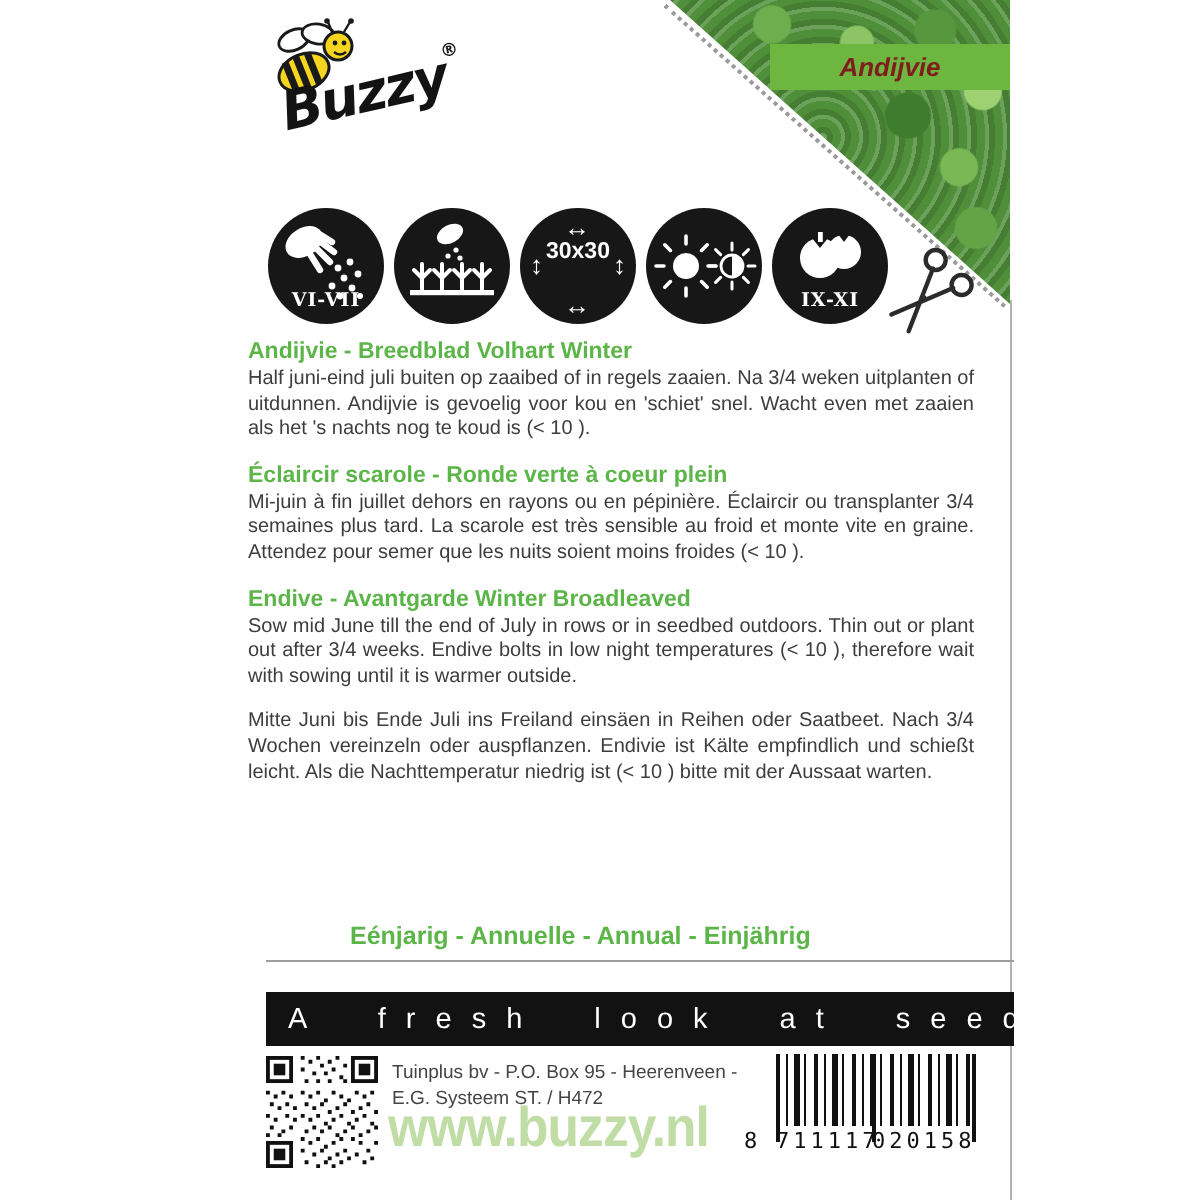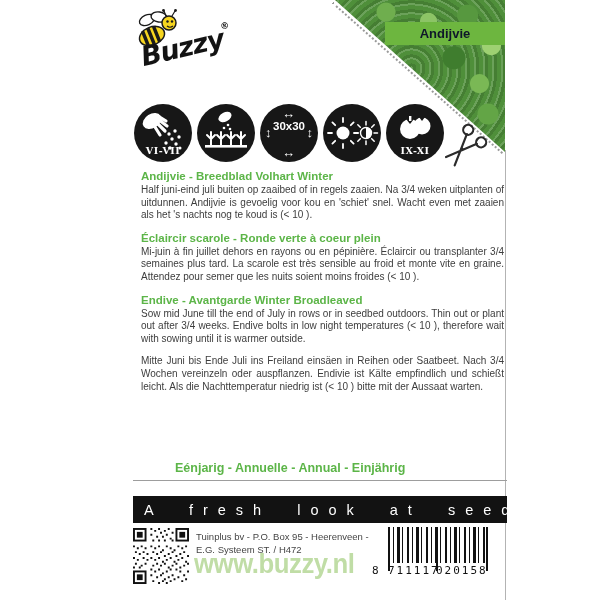--- a/index.html
+++ b/index.html
@@ -26,42 +26,42 @@
       radial-gradient(circle at 92% 30%, #9ed172 0 9px, rgba(0,0,0,0) 10px),
       radial-gradient(circle at 70% 38%, #3f7d2e 0 11px, rgba(0,0,0,0) 12px),
       radial-gradient(circle at 85% 55%, #7ab855 0 9px, rgba(0,0,0,0) 10px),
       radial-gradient(circle at 60% 26%, #bde29a 0 5px, rgba(0,0,0,0) 6px),
       radial-gradient(circle at 90% 75%, #63a546 0 10px, rgba(0,0,0,0) 11px),
       radial-gradient(circle at 75% 88%, #8fc76a 0 8px, rgba(0,0,0,0) 9px),
       repeating-radial-gradient(circle at 45% 45%, rgba(255,255,255,.16) 0 2px,
         rgba(0,0,0,.12) 2px 5px, rgba(0,0,0,0) 5px 9px);
   }
   .banner{position:absolute;left:385px;top:22px;width:120px;height:23px;background:#6db63f;
-          color:#0f172a;font-weight:bold;font-size:13px;display:flex;align-items:center;
-          justify-content:center;z-index:3;}
+          color:#7f1d1d;font-weight:bold;font-size:13px;display:flex;align-items:center;
+          justify-content:center;z-index:3;font-style:italic;}
   .cutline{position:absolute;left:333px;top:2px;width:227px;height:0;
            border-top:2px dotted #9a9a9a;transform:rotate(41.5deg);transform-origin:0 0;z-index:2;}
   .scissors{position:absolute;left:441px;top:130px;transform:rotate(-46deg);z-index:4;}
   .edge-line{position:absolute;left:505px;top:150px;width:1px;height:450px;background:#b3b3b3;}
 
   
   .icons{position:absolute;left:134px;top:104px;display:flex;gap:5px;}
   .circle{position:relative;width:58px;height:58px;border-radius:50%;background:#171717;
           color:#fff;overflow:hidden;}
   .circle .roman{position:absolute;left:0;right:0;bottom:6px;text-align:center;
           font-family:"DejaVu Serif",serif;font-weight:bold;font-size:9.5px;letter-spacing:.5px;}
   .spacing-txt{position:absolute;left:0;right:0;top:16px;text-align:center;font-weight:bold;
           font-size:11.5px;line-height:12px;}
   .spacing-unit{display:block;font-size:10px;font-weight:bold;margin-top:48px;}
   .arr{position:absolute;font-size:13px;line-height:13px;color:#fff;}
   .arr.l{left:5px;top:22px;}  .arr.r{right:5px;top:22px;}
   .arr.t{left:22px;top:3px;}  .arr.b{left:22px;bottom:3px;}
 
   
-  .sections{position:absolute;left:141px;top:170px;width:363px;}
+  .sections{position:absolute;left:124px;top:170px;width:363px;}
   .section{margin-bottom:10px;}
   .section h3{margin:0 0 2px 0;font-size:11.5px;font-weight:bold;color:#5cb548;}
   .section p{margin:0;font-size:10px;line-height:12.6px;color:#3d3d3d;text-align:justify;}
 
   .annual{position:absolute;left:135px;top:461px;font-size:12.5px;font-weight:bold;color:#5cb548;margin-left:40px;}
   .hr{position:absolute;left:133px;top:480px;width:374px;height:1px;background:#9d9d9d;}
   .seeds-row{position:absolute;left:134px;top:483px;width:373px;display:flex;
              align-items:flex-start;white-space:nowrap;}
   .seeds-label{font-size:8px;color:#2c2c2c;transform:scaleX(.93);transform-origin:left top;
              padding-top:3px;}

